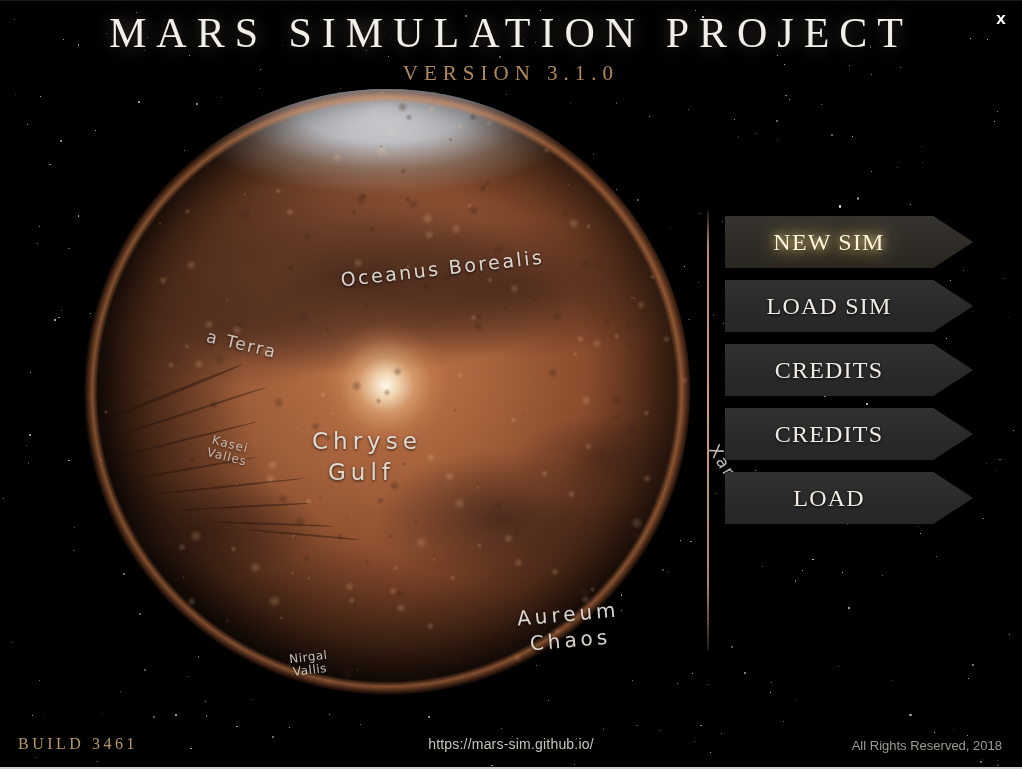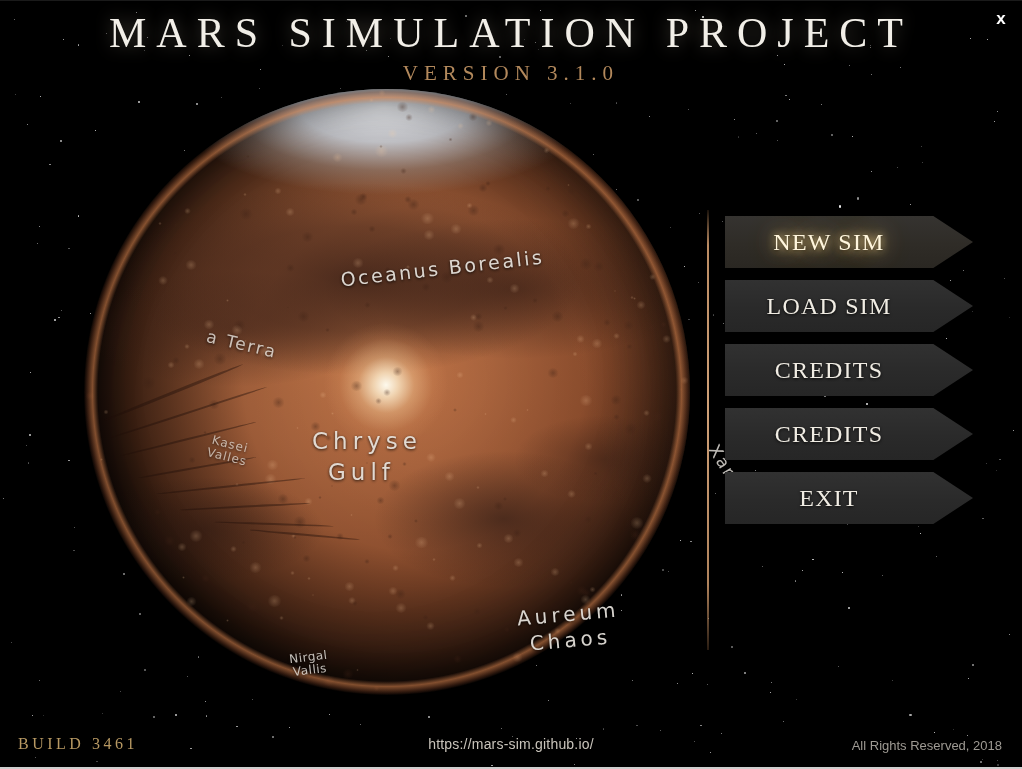--- a/index.html
+++ b/index.html
@@ -843,21 +843,21 @@
       <div class="menu-item">
         <span class="label">LOAD SIM</span>
       </div>
       <div class="menu-item">
         <span class="label">CREDITS</span>
       </div>
       <div class="menu-item">
         <span class="label">CREDITS</span>
       </div>
       <div class="menu-item">
-        <span class="label">EXIT</span>
+        <span class="label">LOAD</span>
       </div>
     </div>
 
   <div class="footer">
     <div class="footer-build">BUILD 3461</div>
     <div class="footer-url">https://mars-sim.github.io/</div>
     <div class="footer-rights">All Rights Reserved, 2018</div>
   </div>
 
 </div>

